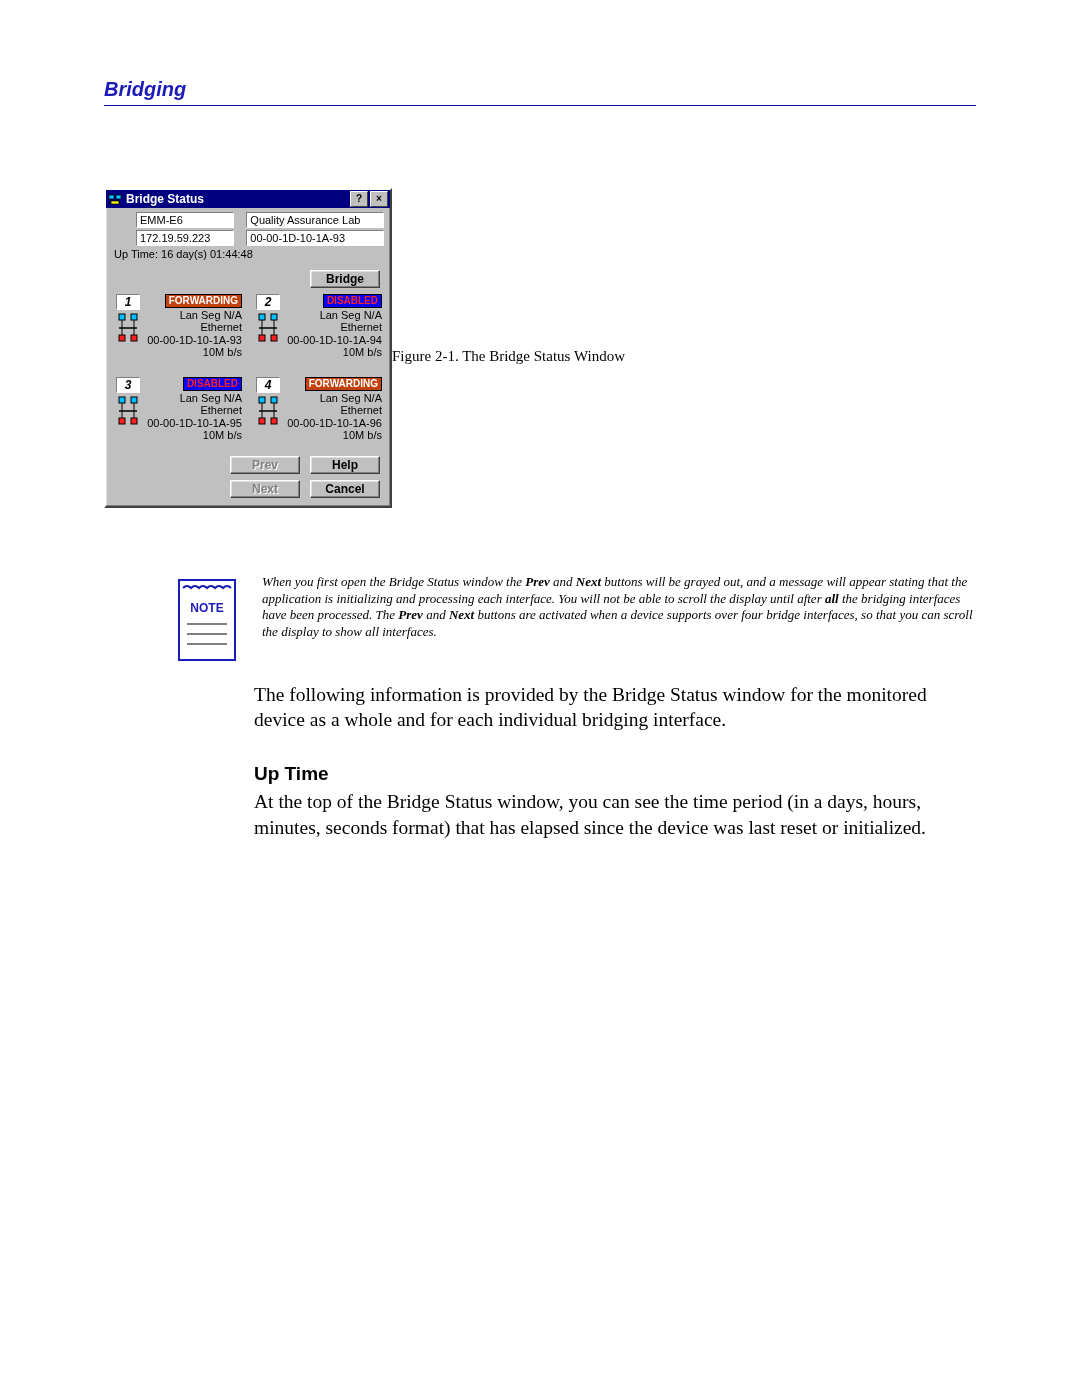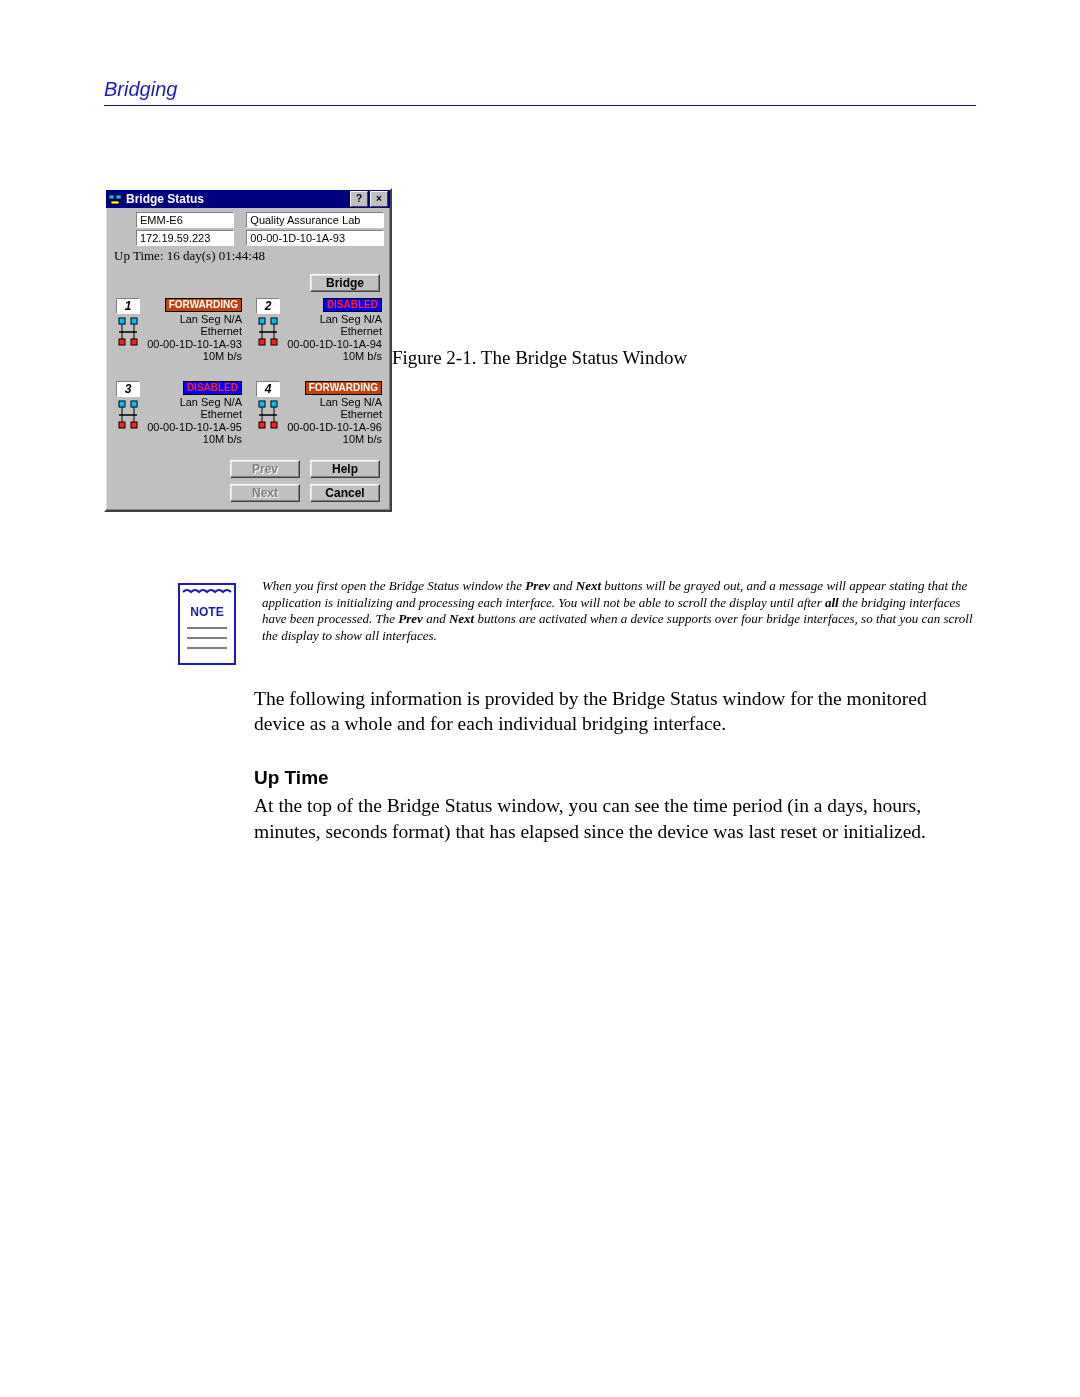--- a/index.html
+++ b/index.html
@@ -16,20 +16,21 @@
     box-sizing: border-box;
     padding: 78px 104px 50px 104px;
   }
   .header-line {
     border-bottom: 1.5px solid #1010a0;
     padding-bottom: 4px;
     color: #1b1bb8;
     font-style: italic;
     font-family: Arial, Helvetica, sans-serif;
     font-size: 20px;
+    font-weight: bold;
   }
   .figure-wrap {
     display: flex;
     flex-direction: row;
     align-items: center;
     margin-top: 82px;
   }
   
   .dialog {
     width: 284px;
@@ -82,21 +83,21 @@
   .white-field {
     background: #fff;
     border: 1px solid #808080;
     border-right-color: #fff;
     border-bottom-color: #fff;
     padding: 0 3px;
     height: 14px; line-height: 14px;
     font-size: 11px;
     overflow: hidden; white-space: nowrap;
   }
-  .uptime { margin: 2px 0 10px 2px; font-size: 13px; font-family: Liberation Serif, serif; }
+  .uptime { margin: 2px 0 10px 2px; font-size: 11px; }
   .bridge-btn-row { display:flex; justify-content: flex-end; padding-right: 4px; margin-bottom: 6px; }
   .win-btn {
     background: #c0c0c0;
     border: 1px solid #fff;
     border-right-color: #404040;
     border-bottom-color: #404040;
     box-shadow: inset -1px -1px 0 #808080, inset 1px 1px 0 #e0e0e0;
     padding: 1px 10px;
     font-family: "MS Sans Serif", Arial, sans-serif;
     font-size: 12px;
@@ -135,21 +136,21 @@
   .btn-grid {
     display:grid;
     grid-template-columns: auto auto;
     gap: 6px 10px;
     margin-top: 14px;
     justify-content: end;
     padding-right: 4px;
   }
   .caption {
     margin-top: 16px;
-    font-size: 19px;
+    font-size: 15px;
     font-family: "Book Antiqua", "Palatino Linotype", serif;
     text-align: right;
   }
   
   .note-block {
     display: flex;
     gap: 22px;
     margin-top: 66px;
     margin-left: 70px;
     margin-right: 0;

